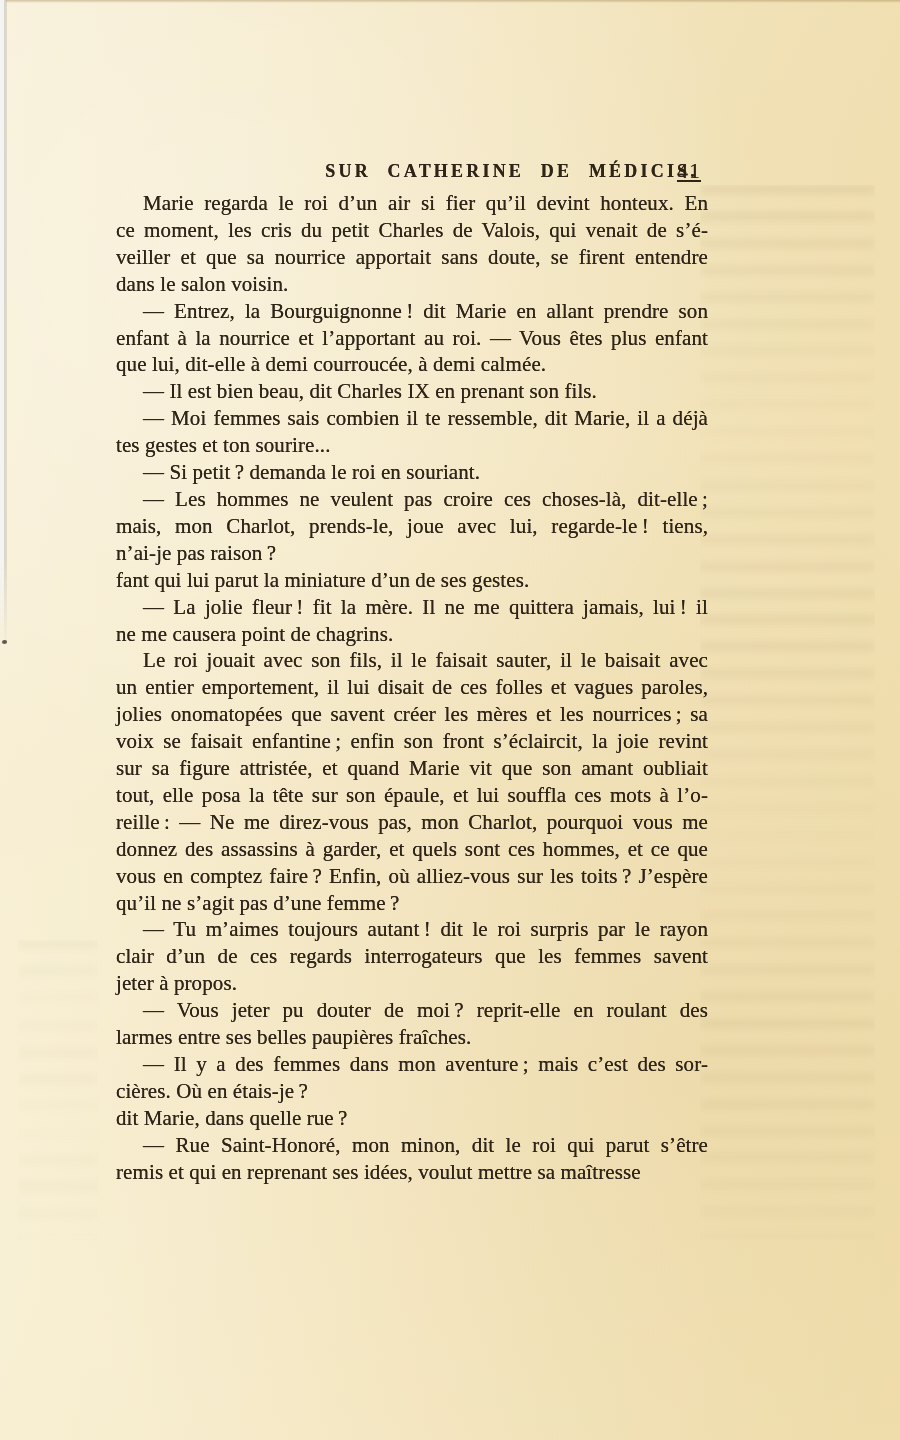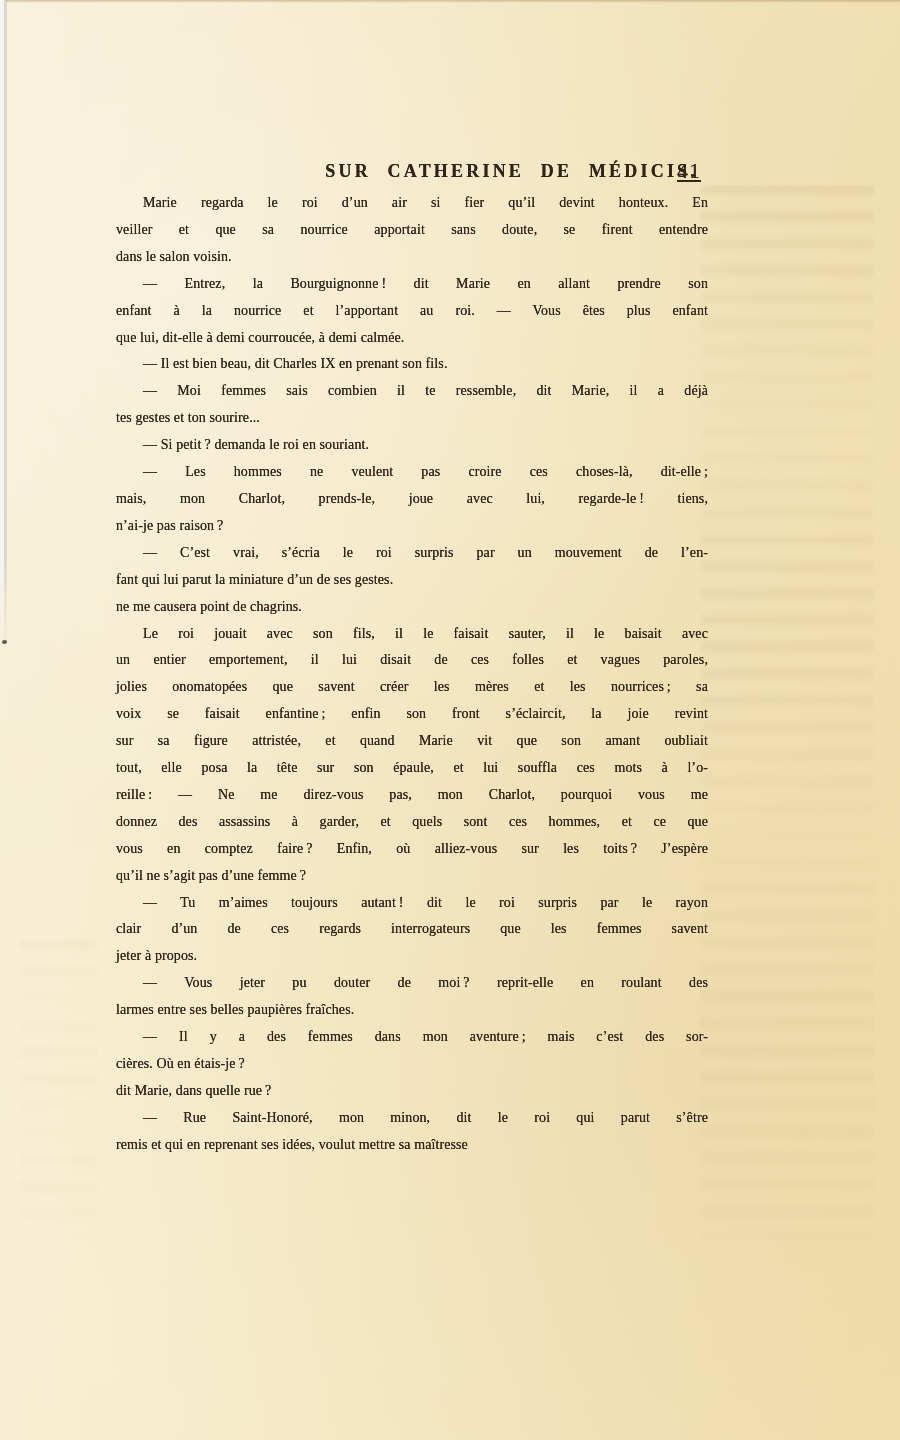--- a/index.html
+++ b/index.html
@@ -64,21 +64,21 @@
     text-shadow:0 0 .4px rgba(46,36,24,.85);
   }
   .runhead .pagenum{
     position:absolute;right:7px;top:-3px;
     font-size:22px;letter-spacing:1px;
     text-shadow:0 0 .4px rgba(46,36,24,.85);
     text-decoration:underline;
   }
   .body{
     margin-top:7px;
-    font-size:14px;line-height:26.9px;
+    font-size:21px;line-height:26.9px;
     letter-spacing:0.1px;
     text-shadow:0 0 .5px rgba(46,36,24,.9);
   }
   .para{margin:0;}
   .line{
     white-space:nowrap;
     text-align:justify;
     text-align-last:justify;
   }
   .line.first{text-indent:27px;}
@@ -94,20 +94,21 @@
   <div class="ghost g2"></div>
 
   <div class="column">
     <div class="runhead">
       <span class="title">SUR CATHERINE DE MÉDICIS.</span>
       <span class="pagenum">41</span>
     </div>
     <div class="body" id="page-body">
         <div class="para">
           <div class="line first">Marie regarda le roi d’un air si fier qu’il devint honteux. En</div>
+          <div class="line">ce moment, les cris du petit Charles de Valois, qui venait de s’é-</div>
           <div class="line">veiller et que sa nourrice apportait sans doute, se firent entendre</div>
           <div class="line last">dans le salon voisin.</div>
         </div>
         <div class="para">
           <div class="line first">— Entrez, la Bourguignonne ! dit Marie en allant prendre son</div>
           <div class="line">enfant à la nourrice et l’apportant au roi. — Vous êtes plus enfant</div>
           <div class="line last">que lui, dit-elle à demi courroucée, à demi calmée.</div>
         </div>
         <div class="para">
           <div class="line first last">— Il est bien beau, dit Charles IX en prenant son fils.</div>
@@ -118,24 +119,24 @@
         </div>
         <div class="para">
           <div class="line first last">— Si petit ? demanda le roi en souriant.</div>
         </div>
         <div class="para">
           <div class="line first">— Les hommes ne veulent pas croire ces choses-là, dit-elle ;</div>
           <div class="line">mais, mon Charlot, prends-le, joue avec lui, regarde-le ! tiens,</div>
           <div class="line last">n’ai-je pas raison ?</div>
         </div>
         <div class="para">
-          <div class="line first">— C’est vrai, s’écria le roi surpris par un mouvement de l’en-</div>
           <div class="line last">fant qui lui parut la miniature d’un de ses gestes.</div>
         </div>
         <div class="para">
+          <div class="line first">— La jolie fleur ! fit la mère. Il ne me quittera jamais, lui ! il</div>
           <div class="line last">ne me causera point de chagrins.</div>
         </div>
         <div class="para">
           <div class="line first">Le roi jouait avec son fils, il le faisait sauter, il le baisait avec</div>
           <div class="line">un entier emportement, il lui disait de ces folles et vagues paroles,</div>
           <div class="line">jolies onomatopées que savent créer les mères et les nourrices ; sa</div>
           <div class="line">voix se faisait enfantine ; enfin son front s’éclaircit, la joie revint</div>
           <div class="line">sur sa figure attristée, et quand Marie vit que son amant oubliait</div>
           <div class="line">tout, elle posa la tête sur son épaule, et lui souffla ces mots à l’o-</div>
           <div class="line">reille : — Ne me direz-vous pas, mon Charlot, pourquoi vous me</div>

